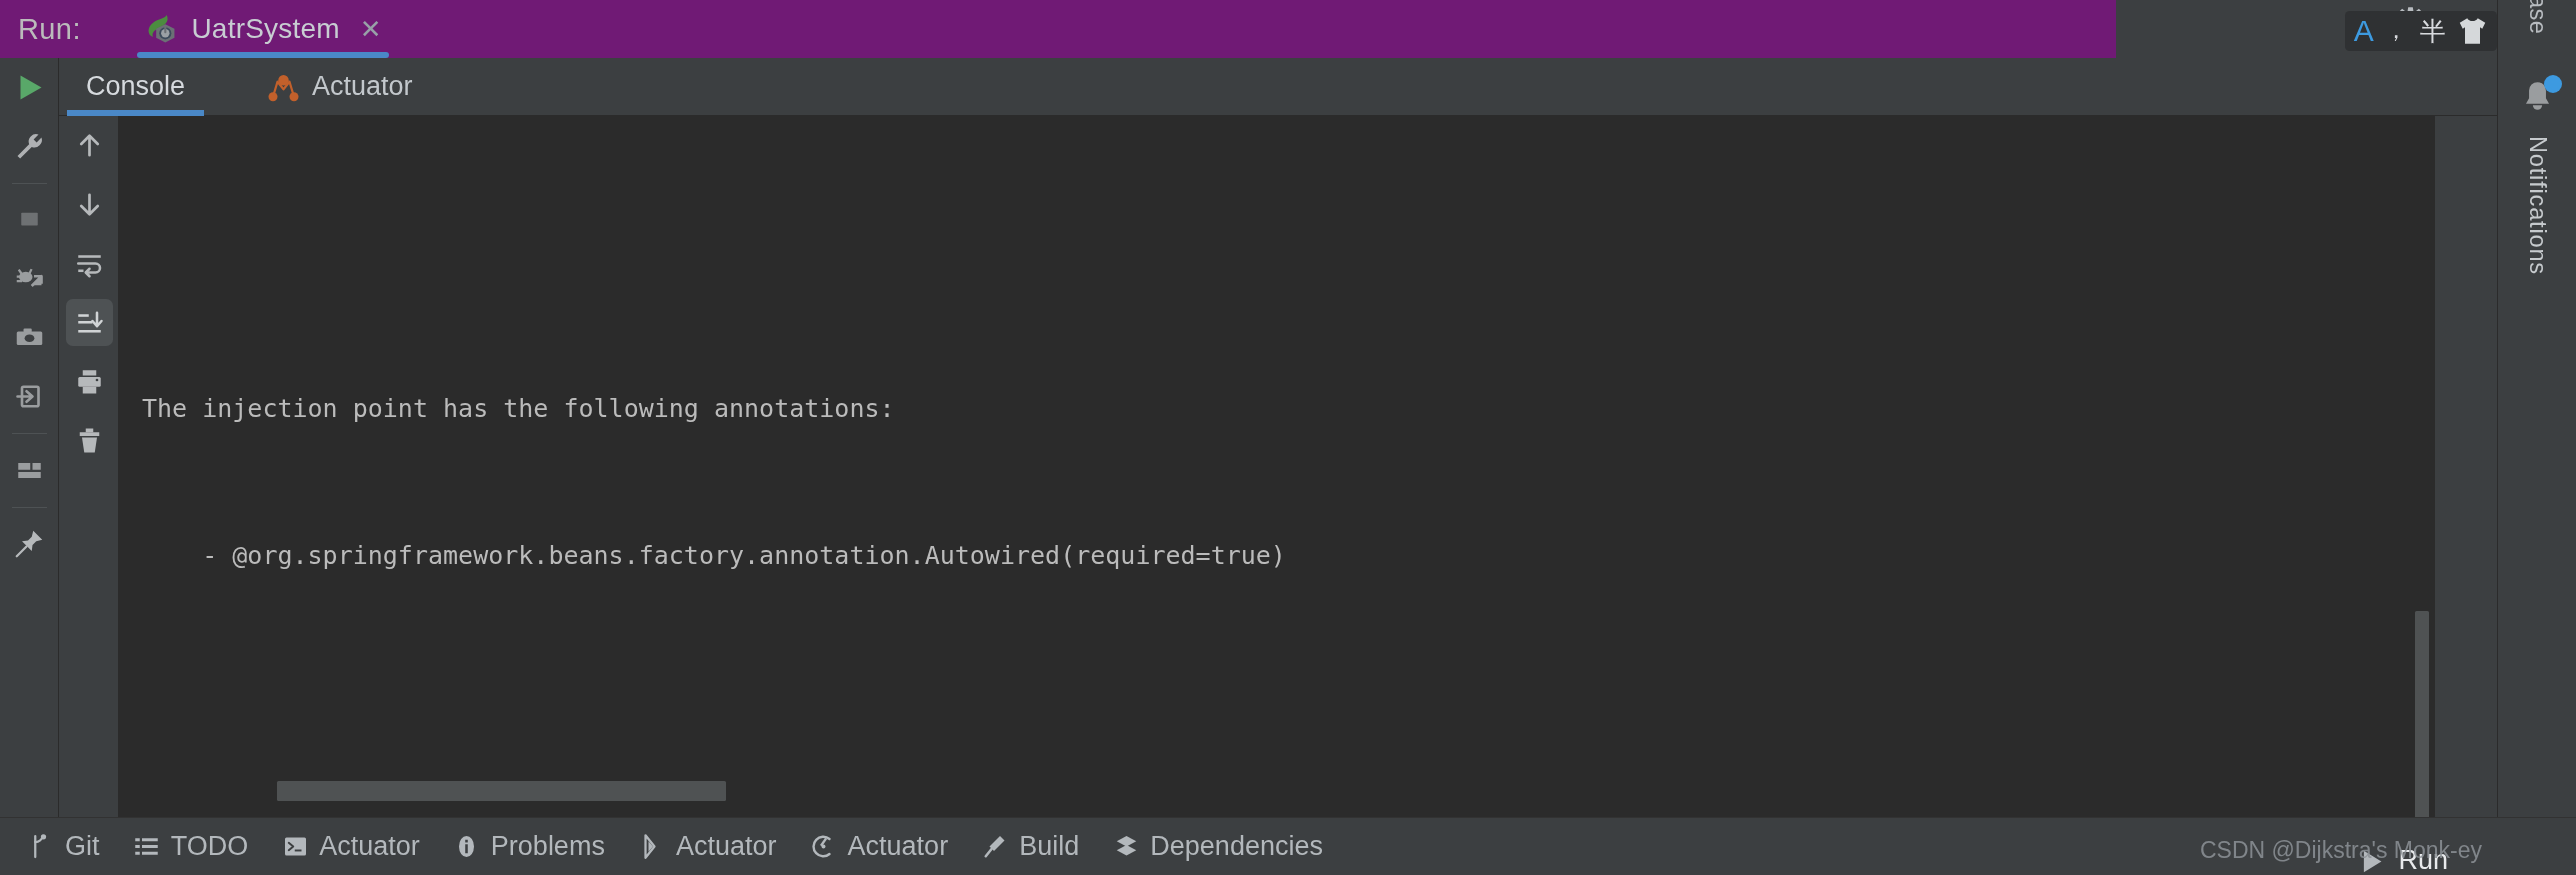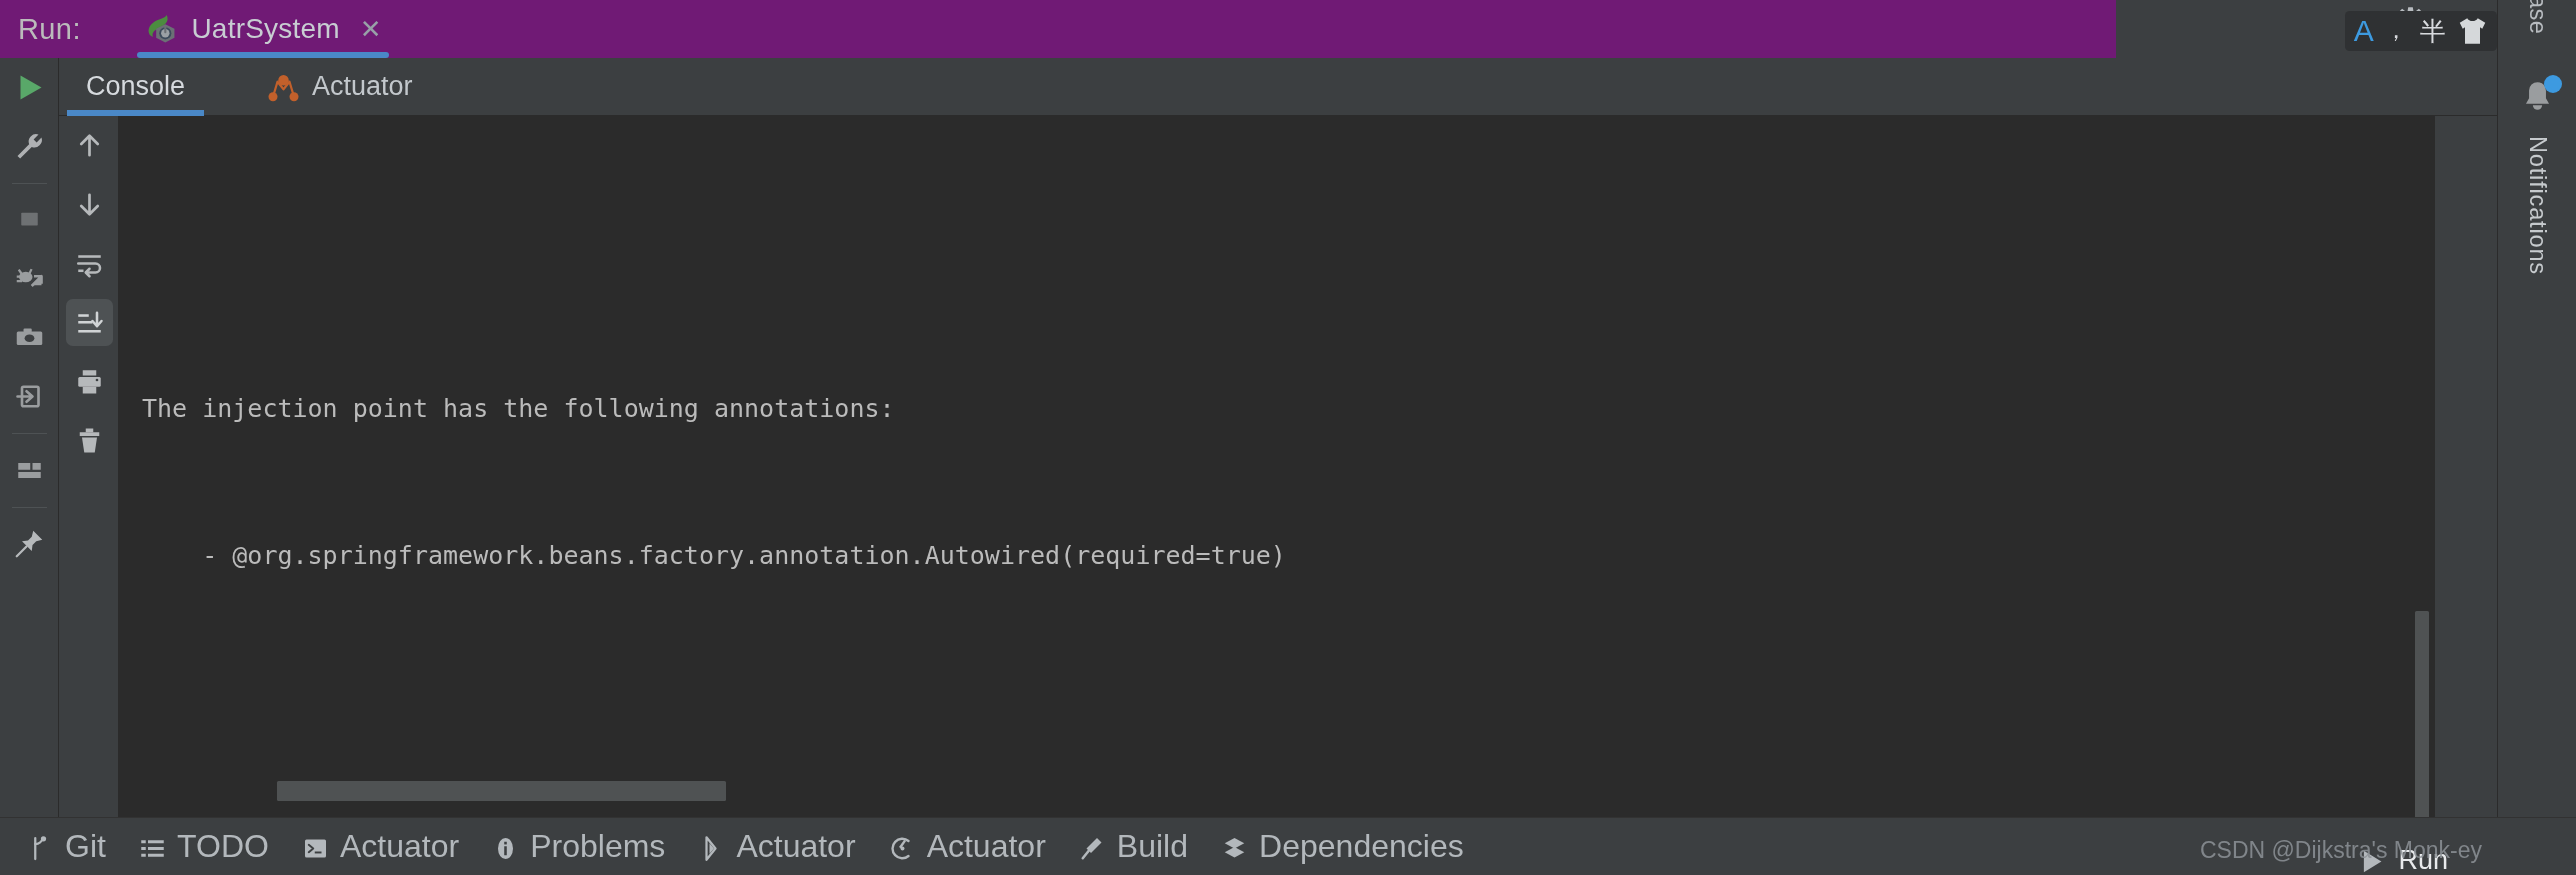--- a/index.html
+++ b/index.html
@@ -139,21 +139,21 @@
   .min-ctl  { position: absolute; right: 85px; top: 21px; width: 32px; height: 5.3px; background: #b8bcc0; z-index: 20; }
 
   
   .statusbar {
     position: absolute; left: 0; bottom: 0; width: 2576px; height: 58px;
     background: #3c3f41; border-top: 0.8px solid #323232;
     display: flex; align-items: center;
   }
   .sitem {
     display: flex; align-items: center; height: 58px; padding: 0 16.7px;
-    color: #b3b8bc; font-size: 32px; gap: 10.7px;
+    color: #b3b8bc; font-size: 27px; gap: 10.7px;
   }
   .sitem:first-child { margin-left: 10.7px; }
   .sicon { width: 27px; height: 27px; flex: 0 0 auto; display: block; }
   .run-status {
     position: absolute; right: 128px; top: 0; height: 58px;
     display: flex; align-items: flex-end; gap: 12px; color: #e8eaec; font-size: 27px;
   }
   .play-small { width: 29px; height: 29px; }
 
   

